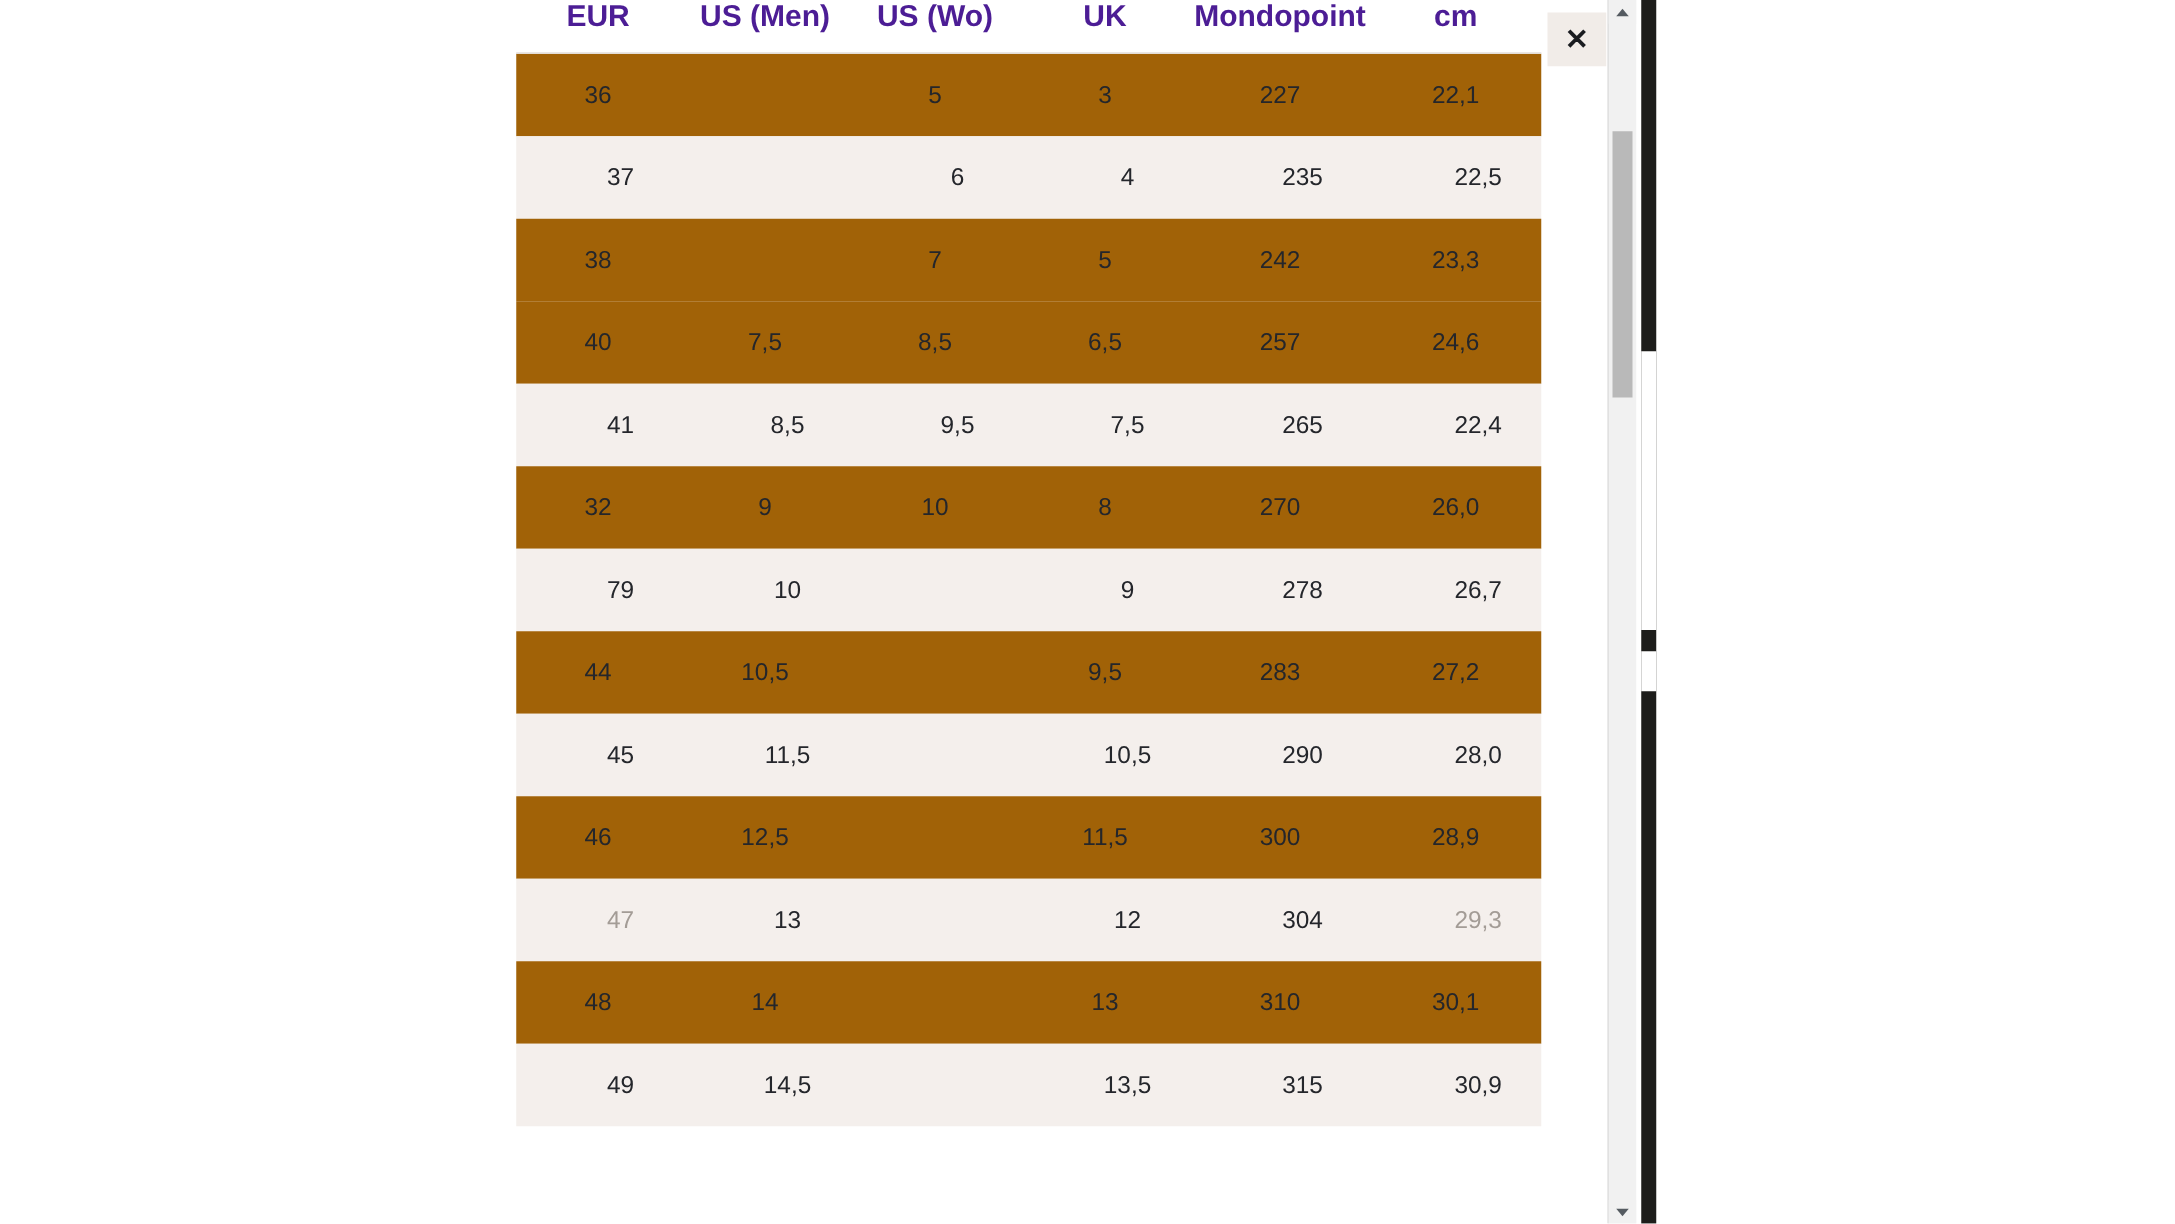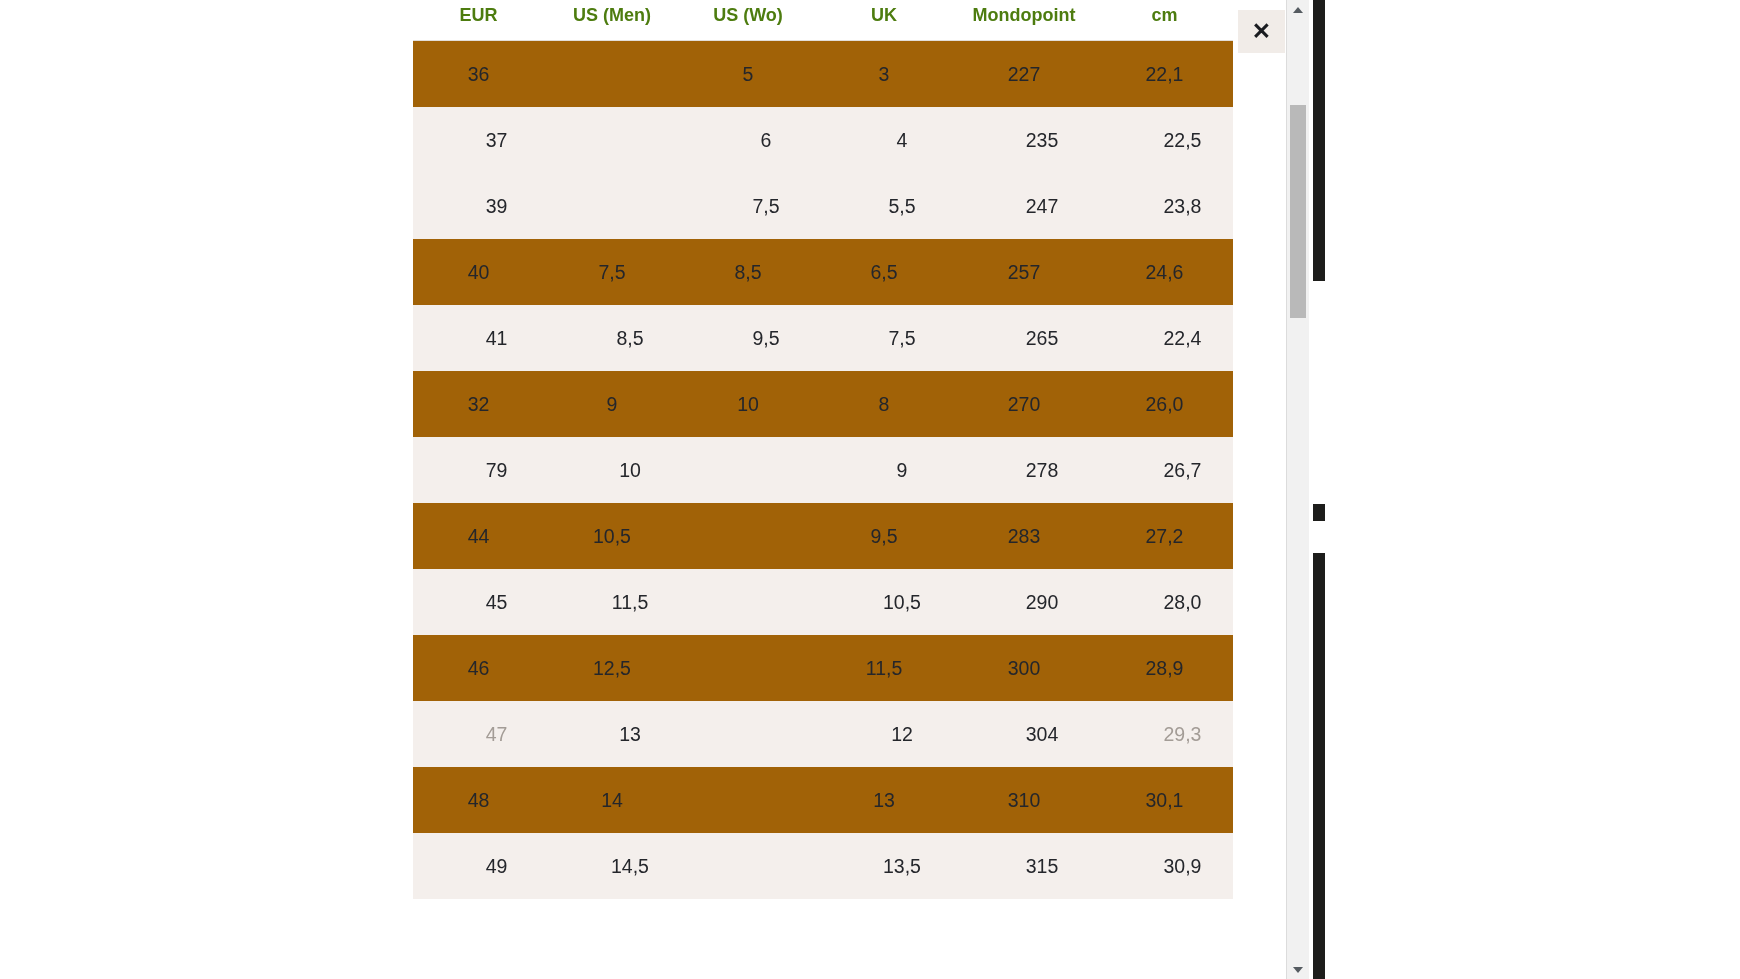--- a/index.html
+++ b/index.html
@@ -38,23 +38,23 @@
     width: 820px;
   }
 
   table.size-table {
     border-collapse: collapse;
     width: 820px;
     table-layout: fixed;
   }
 
   table.size-table th {
-    font-size: 18px;
+    font-size: 24px;
     font-weight: bold;
-    color: #4d7c0f;
+    color: #4c1d95;
     text-align: center;
     padding: 0 0 14px 0;
     vertical-align: bottom;
     height: 26px;
     border-bottom: 1px solid #e3ded9;
     background: #ffffff;
   }
 
   table.size-table td {
     font-size: 19.5px;
@@ -228,27 +228,27 @@
               <td>22,1</td>
             </tr>
             <tr class="even">
               <td>37</td>
               <td></td>
               <td>6</td>
               <td>4</td>
               <td>235</td>
               <td>22,5</td>
             </tr>
-            <tr class="even">
-              <td>39</td>
-              <td></td>
-              <td>7,5</td>
-              <td>5,5</td>
-              <td>247</td>
-              <td>23,8</td>
+            <tr class="odd">
+              <td>38</td>
+              <td></td>
+              <td>7</td>
+              <td>5</td>
+              <td>242</td>
+              <td>23,3</td>
             </tr>
             <tr class="odd">
               <td>40</td>
               <td>7,5</td>
               <td>8,5</td>
               <td>6,5</td>
               <td>257</td>
               <td>24,6</td>
             </tr>
             <tr class="even">

